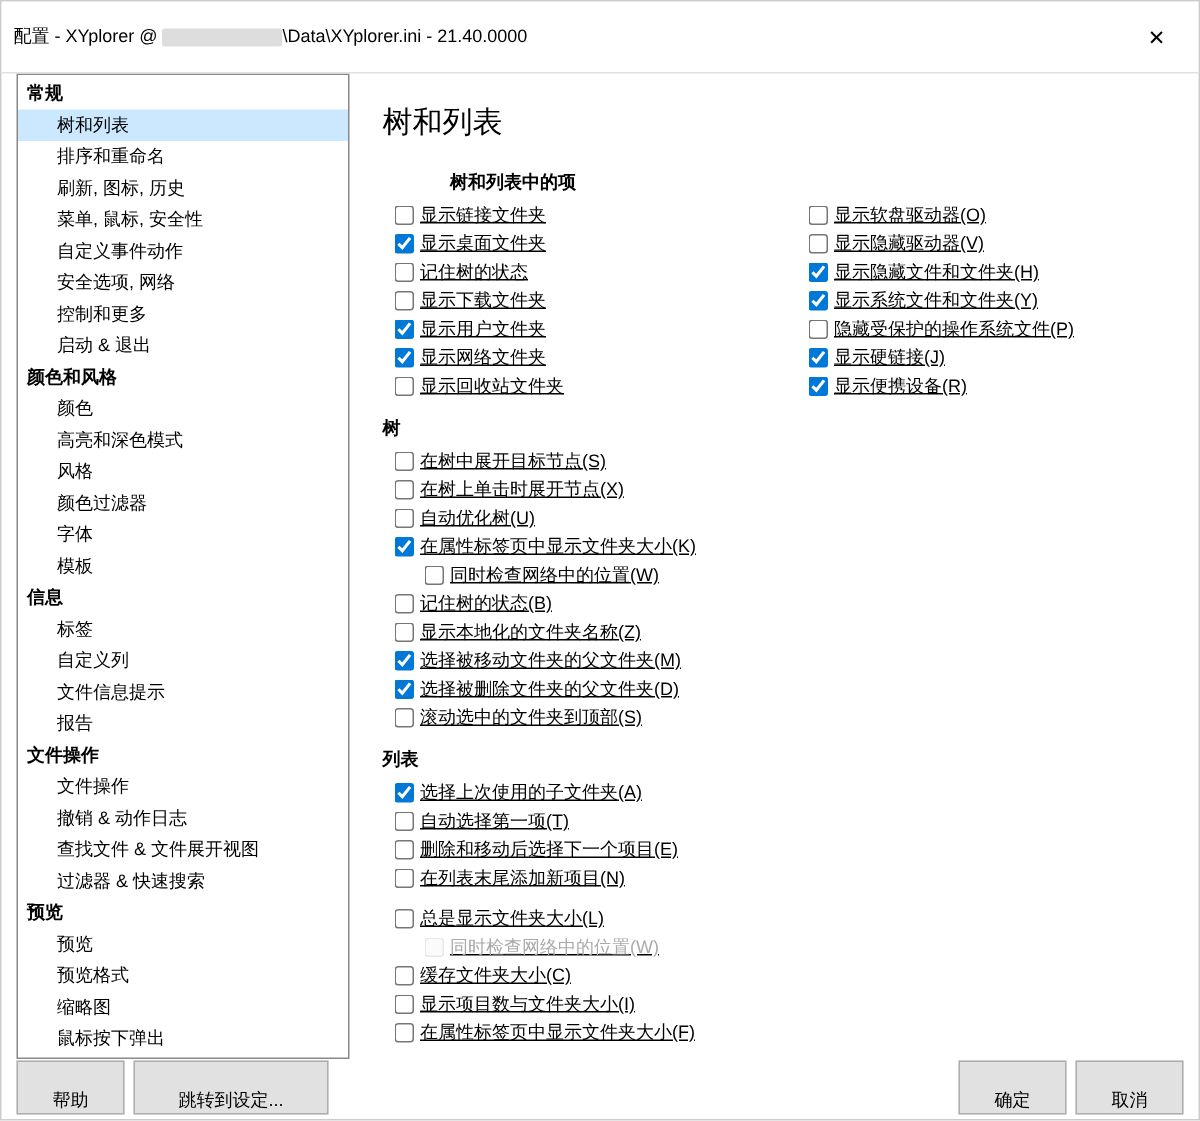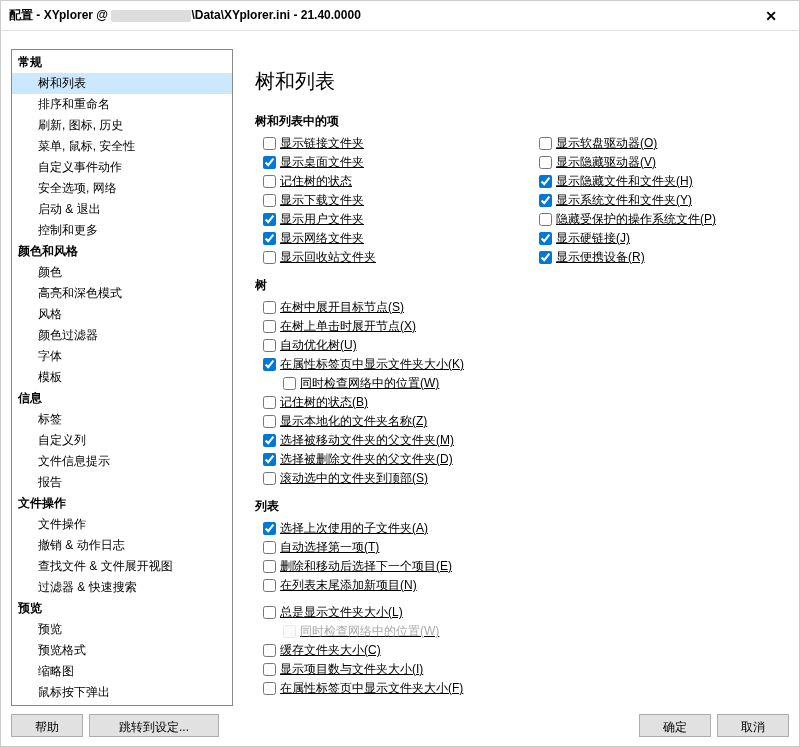--- a/index.html
+++ b/index.html
@@ -1,43 +1,43 @@
 <!DOCTYPE html>
 <html><head>
 <meta charset="utf-8">
 <style>
 * { box-sizing: border-box; margin: 0; padding: 0; }
 body { font-family: "Microsoft YaHei", "Segoe UI", sans-serif; font-size: 12px; background: #fff; color: #000; width: 800px; height: 747px; overflow: hidden; display: flex; flex-direction: column; border: 1px solid #ccc; }
-.titlebar { height: 30px; display: flex; align-items: center; padding: 0 8px; background: #fff; border-bottom: 1px solid #e0e0e0; font-weight: bold; }
+.titlebar { height: 48px; display: flex; align-items: center; padding: 0 8px; background: #fff; border-bottom: 1px solid #e0e0e0; }
 .titlebar-text { flex: 1; font-size: 12px; color: #000; }
 .titlebar-text .redacted { display: inline-block; background: #ddd; width: 80px; height: 12px; vertical-align: middle; border-radius: 2px; }
 .close-btn { width: 40px; height: 28px; display: flex; align-items: center; justify-content: center; cursor: pointer; font-size: 14px; }
 .content { flex: 1; display: flex; padding: 8px 10px 4px 10px; overflow: hidden; gap: 8px; align-items: flex-end; }
 .sidebar { width: 222px; border: 1px solid #888; background: #fff; overflow-y: auto; padding: 2px 0; }
 .sidebar::-webkit-scrollbar { width: 16px; }
 .sidebar::-webkit-scrollbar-track { background: #f0f0f0; }
 .sidebar::-webkit-scrollbar-thumb { background: #c0c0c0; border: 1px solid #a0a0a0; }
 .tree-cat { font-weight: bold; padding: 2px 6px; font-size: 12px; cursor: pointer; }
 .tree-item { padding: 2px 6px 2px 26px; font-size: 12px; cursor: pointer; line-height: 17px; }
 .tree-item.selected { background: #cce8ff; }
 .main { flex: 1; overflow-y: auto; padding: 8px 12px 8px 14px; }
 .main h1 { font-size: 20px; font-weight: normal; margin-bottom: 18px; color: #000; }
 .section-title { font-weight: bold; font-size: 12px; margin: 10px 0 4px 0; }
-.section-title.first { margin-top: 0; }
+.section-title.first { margin-top: 0; margin-left: 45px; }
 .checkbox-row { display: flex; align-items: center; padding: 1px 0 1px 8px; line-height: 17px; text-decoration: underline; }
 .checkbox-row.indent { padding-left: 28px; }
 .checkbox-row input[type=checkbox] { width: 13px; height: 13px; margin-right: 4px; accent-color: #0078d7; }
 .checkbox-row label { cursor: pointer; font-size: 12px; }
 .checkbox-row.disabled label { color: #aaa; }
 .checkbox-row.disabled input { opacity: 0.5; }
 .two-col { display: flex; gap: 30px; }
 .col { flex: 1; }
 .footer { height: 36px; display: flex; align-items: center; padding: 0 10px 6px 10px; gap: 6px; }
 .footer .spacer { flex: 1; }
-.btn { min-width: 72px; height: 23px; padding: 4px 14px; background: #e1e1e1; border: 1px solid #adadad; font-size: 12px; cursor: pointer; font-family: inherit; }
+.btn { min-width: 72px; height: 23px; padding: 17px 14px; background: #e1e1e1; border: 1px solid #adadad; font-size: 12px; cursor: pointer; font-family: inherit; }
 .btn-wide { min-width: 130px; }
 </style>
 </head>
 <body>
 
 <div class="titlebar">
   <div class="titlebar-text">
     <span>配置 - XYplorer @ </span><span class="redacted"></span><span>\Data\XYplorer.ini - 21.40.0000</span>
   </div>
   <div class="close-btn">✕</div>
@@ -45,22 +45,22 @@
 
 <div class="content">
   <div class="sidebar" id="sidebar">
       <div class="tree-cat">常规</div>
       <div class="tree-item selected">树和列表</div>
       <div class="tree-item">排序和重命名</div>
       <div class="tree-item">刷新, 图标, 历史</div>
       <div class="tree-item">菜单, 鼠标, 安全性</div>
       <div class="tree-item">自定义事件动作</div>
       <div class="tree-item">安全选项, 网络</div>
+      <div class="tree-item">控制和更多</div>
       <div class="tree-item">启动 &amp; 退出</div>
-      <div class="tree-item">控制和更多</div>
       <div class="tree-cat">颜色和风格</div>
       <div class="tree-item">颜色</div>
       <div class="tree-item">高亮和深色模式</div>
       <div class="tree-item">风格</div>
       <div class="tree-item">颜色过滤器</div>
       <div class="tree-item">字体</div>
       <div class="tree-item">模板</div>
       <div class="tree-cat">信息</div>
       <div class="tree-item">标签</div>
       <div class="tree-item">自定义列</div>

